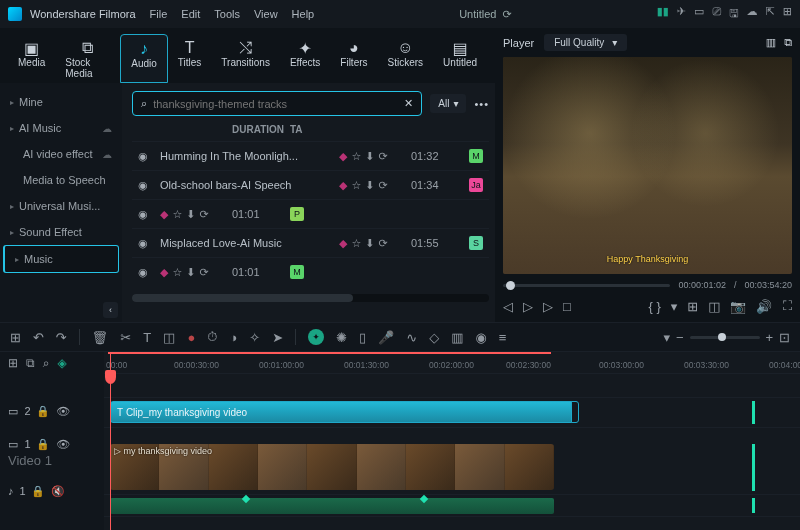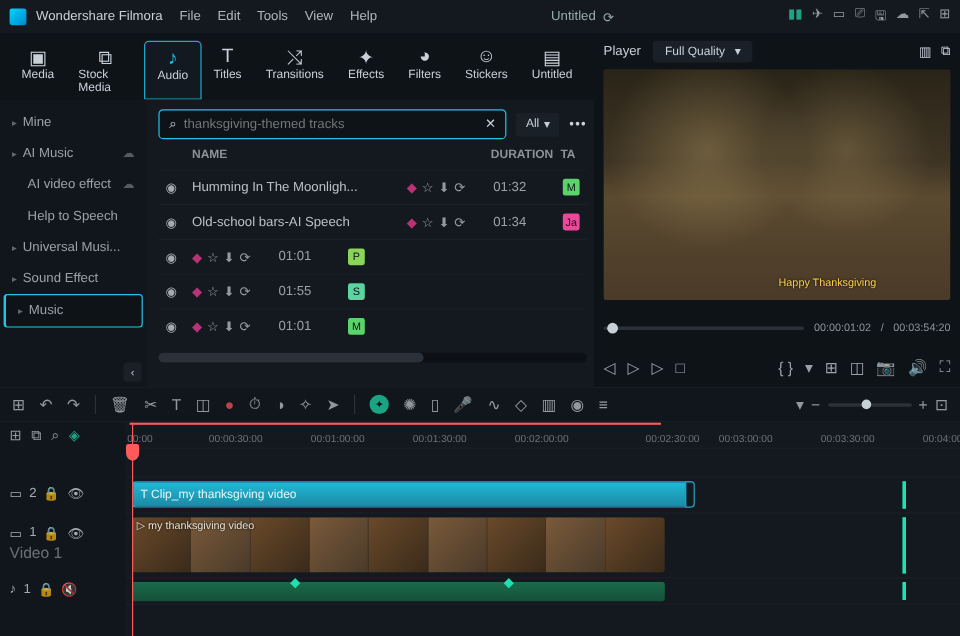--- a/index.html
+++ b/index.html
@@ -49,22 +49,22 @@
 .scroll-thumb { position: absolute; left: 0; width: 62%; height: 100%; background: #2a3138; border-radius: 4px; }
 .right-panel { flex: 1; background: #0e1318; padding: 6px 8px; display: flex; flex-direction: column; }
 .player-header { display: flex; align-items: center; gap: 10px; padding-bottom: 6px; }
 .quality-pill { background: #1a2028; padding: 3px 10px; border-radius: 3px; display: flex; align-items: center; gap: 8px; font-size: 10px; }
 .player-header .right { margin-left: auto; display: flex; gap: 8px; }
 .preview { flex: 1; background: linear-gradient(135deg,#3a3020,#1a1410); border-radius: 2px; position: relative; overflow: hidden; }
 .preview-scene { position: absolute; inset: 0; background:
   radial-gradient(circle at 30% 35%, rgba(255,220,140,.25), transparent 35%),
   radial-gradient(circle at 70% 35%, rgba(255,220,140,.2), transparent 30%),
   linear-gradient(180deg,#2a2418 0%,#3e3424 40%,#5a4a30 55%,#4a3a28 100%); }
-.caption { position: absolute; bottom: 10px; left: 50%; transform: translateX(-50%); font-size: 9px; color: #ffd24a; text-shadow: 0 0 2px #000; white-space: nowrap; margin-left: 42px; }
-.scrub { display: flex; align-items: center; gap: 8px; padding: 18px 0; font-size: 9px; color: #8a929a; }
+.caption { position: absolute; bottom: 10px; left: 50%; transform: translateX(-50%); font-size: 9px; color: #ffd24a; text-shadow: 0 0 2px #000; white-space: nowrap; }
+.scrub { display: flex; align-items: center; gap: 8px; padding: 6px 0; font-size: 9px; color: #8a929a; }
 .scrub-track { flex: 1; height: 3px; background: #2a3138; border-radius: 2px; position: relative; }
 .scrub-handle { position: absolute; left: 2%; top: -3px; width: 9px; height: 9px; border-radius: 50%; background: #c8d0d8; }
 .player-controls { display: flex; align-items: center; gap: 10px; padding: 2px 0; }
 .player-controls .spacer { flex: 1; }
 .player-controls span { opacity: .75; font-size: 13px; }
 .toolbar { height: 30px; background: #11161c; display: flex; align-items: center; padding: 0 10px; gap: 12px; border-top: 1px solid #1a2028; border-bottom: 1px solid #1a2028; }
 .toolbar span { opacity: .7; font-size: 13px; }
 .toolbar .ai { width: 16px; height: 16px; border-radius: 50%; background: #1fe0b0; display: flex; align-items: center; justify-content: center; font-size: 9px; color: #0e1318; }
 .toolbar .divider { width: 1px; height: 16px; background: #2a3138; }
 .toolbar .zoom { flex: 1; display: flex; justify-content: flex-end; align-items: center; gap: 6px; }
@@ -79,21 +79,21 @@
 .track-head .icons { display: flex; gap: 6px; font-size: 11px; }
 .timeline-content { flex: 1; position: relative; overflow: hidden; }
 .ruler { height: 22px; border-bottom: 1px solid #1a2028; position: relative; font-size: 8.5px; color: #6a727a; }
 .ruler .lightbar { position: absolute; top: 0; left: 4px; right: 0; height: 2px; background: linear-gradient(90deg,#ff5a5a 0%, #ff5a5a 64%, transparent 64%); }
 .ruler-tick { position: absolute; top: 8px; }
 .playhead { position: absolute; top: 0; bottom: 0; width: 1px; background: #ff5a5a; left: 6px; }
 .playhead::before { content: ''; position: absolute; top: 18px; left: -5px; width: 11px; height: 14px; background: #ff5a5a; border-radius: 2px 2px 50% 50%; }
 .track { position: relative; border-bottom: 1px solid #1a2028; }
 .track.h24 { height: 24px; }
 .track.h30 { height: 30px; }
-.track.h54 { height: 54px; }
+.track.h54 { height: 54px; margin-top: 13px; }
 .track.h22 { height: 22px; }
 .clip-title { position: absolute; left: 6px; top: 3px; height: 22px; width: 468px; background: linear-gradient(180deg,#22b8d6,#1a8aa4); border: 1px solid #1fa8c9; border-radius: 3px; display: flex; align-items: center; padding: 0 6px; font-size: 10px; color: #e8f4f8; }
 .clip-title .endcap { position: absolute; right: -2px; top: -1px; bottom: -1px; width: 8px; border: 1px solid #1fa8c9; border-radius: 0 3px 3px 0; background: #14191f; }
 .clip-video { position: absolute; left: 6px; top: 3px; height: 46px; width: 444px; border-radius: 3px; overflow: hidden; display: flex; }
 .thumb { flex: 1; background: linear-gradient(135deg,#6a4a2a,#3a2a1a); border-right: 1px solid rgba(0,0,0,.3); position: relative; }
 .thumb:nth-child(odd) { background: linear-gradient(135deg,#7a5a3a,#4a3a2a); }
 .clip-video .label { position: absolute; top: 2px; left: 4px; font-size: 9px; color: #e8e0d0; text-shadow: 0 0 2px #000; z-index: 2; }
 .clip-audio { position: absolute; left: 6px; top: 3px; height: 16px; width: 444px; background: linear-gradient(180deg,#1a6a4a,#14503a); border-radius: 2px; }
 .clip-audio .marker { position: absolute; top: -2px; width: 6px; height: 6px; background: #1fe0b0; transform: rotate(45deg); }
 .green-bar { position: absolute; right: 45px; top: 3px; bottom: 3px; width: 3px; background: #1fe0b0; }
@@ -179,21 +179,21 @@
             <span>AI Music</span>
             <span class="cloud">☁</span>
           </div>
         <div class="sidebar-item">
             <span style="width:8px"></span>
             <span>AI video effect</span>
             <span class="cloud">☁</span>
           </div>
         <div class="sidebar-item">
             <span style="width:8px"></span>
-            <span>Help to Speech</span>
+            <span>Media to Speech</span>
           </div>
         <div class="sidebar-item">
             <span class="chev">▸</span>
             <span>Universal Musi...</span>
           </div>
         <div class="sidebar-item">
             <span class="chev">▸</span>
             <span>Sound Effect</span>
           </div>
         <div class="sidebar-item active">
@@ -210,21 +210,20 @@
             <span>✕</span>
           </div>
           <div class="filter-pill">
               <span>All</span>
               <span>▾</span>
             </div>
           <span class="dots">•••</span>
         </div>
         <div class="table-header">
           <div class="col-play"></div>
-          <div class="col-name">NAME</div>
           <div class="col-actions"></div>
           <div class="col-dur">DURATION</div>
           <div class="col-tag">TA</div>
         </div>
         <div id="track-list">
             <div class="track-row">
               <div class="play">◉</div>
               <div class="name">Humming In The Moonligh...</div>
               <div class="actions">
                 <span class="gem">◆</span>
@@ -253,20 +252,21 @@
                 <span class="gem">◆</span>
                 <span>☆</span>
                 <span>⬇</span>
                 <span>⟳</span>
               </div>
               <div class="dur">01:01</div>
               <div class="tag" style="background:#8ad45a">P</div>
             </div>
             <div class="track-row">
               <div class="play">◉</div>
+              <div class="name">Misplaced Love-Ai Music</div>
               <div class="actions">
                 <span class="gem">◆</span>
                 <span>☆</span>
                 <span>⬇</span>
                 <span>⟳</span>
               </div>
               <div class="dur">01:55</div>
               <div class="tag" style="background:#5ad4a0">S</div>
             </div>
             <div class="track-row">
@@ -400,21 +400,21 @@
     </div>
   </div>
   <div class="timeline-content">
     <div class="ruler">
       <div class="lightbar"></div>
       <span class="ruler-tick" style="left:2px">00:00</span>
       <span class="ruler-tick" style="left:70px">00:00:30:00</span>
       <span class="ruler-tick" style="left:155px">00:01:00:00</span>
       <span class="ruler-tick" style="left:240px">00:01:30:00</span>
       <span class="ruler-tick" style="left:325px">00:02:00:00</span>
-      <span class="ruler-tick" style="left:434px">00:02:30:00</span>
+      <span class="ruler-tick" style="left:402px">00:02:30:00</span>
       <span class="ruler-tick" style="left:495px">00:03:00:00</span>
       <span class="ruler-tick" style="left:580px">00:03:30:00</span>
       <span class="ruler-tick" style="left:665px">00:04:00:00</span>
     </div>
     <div class="track h24"></div>
     <div class="track h30">
       <div class="clip-title">
         <span>T</span>&nbsp;
         <span>Clip_my thanksgiving video</span>
         <div class="endcap"></div>

